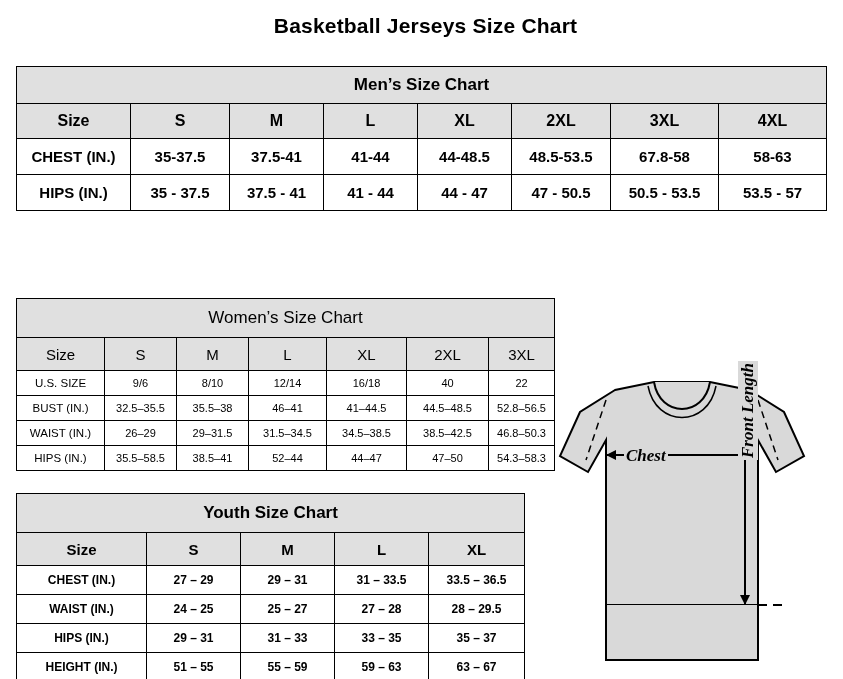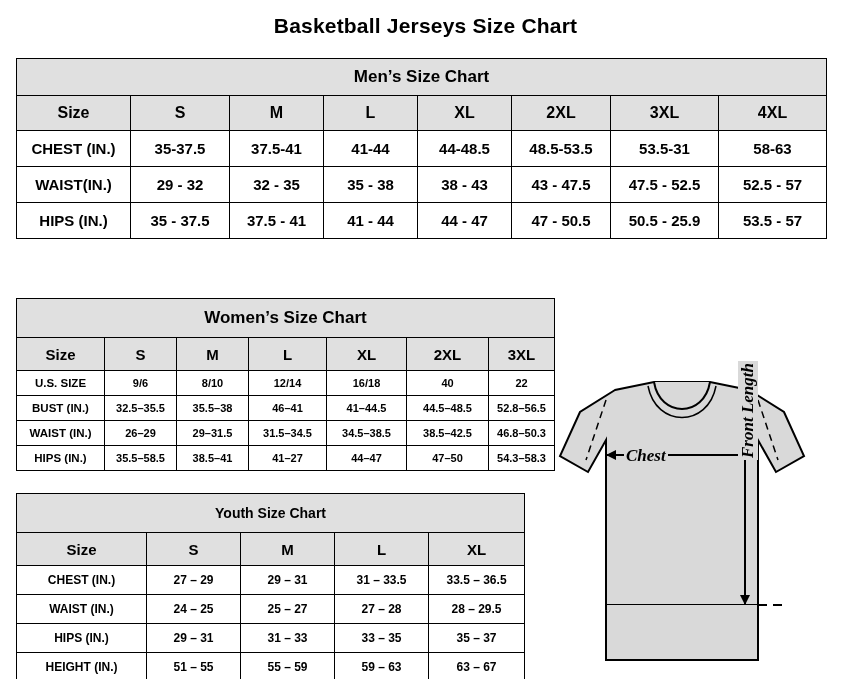--- a/index.html
+++ b/index.html
@@ -47,47 +47,47 @@
     font-weight: bold;
   }
 
   
   #mens-chart-wrap {
     position: absolute;
     left: 16px;
     top: 58px;
     width: 810px;
   }
-  #mens-chart-wrap table { width: 810px; }
+  #mens-chart-wrap table { width: 810px; margin-top: 8px; }
   #mens-chart-wrap .cap { font-size: 17px; height: 34px; }
   #mens-chart-wrap .hdr td { font-size: 16px; height: 32px; }
   #mens-chart-wrap td { font-size: 15px; height: 33px; font-weight: bold; }
 
   
   #womens-chart-wrap {
     position: absolute;
     left: 16px;
     top: 298px;
     width: 538px;
   }
   #womens-chart-wrap table { width: 538px; }
   #womens-chart-wrap .cap { font-size: 17px; height: 36px; }
   #womens-chart-wrap .hdr td { font-size: 15px; height: 30px; }
-  #womens-chart-wrap td { font-size: 11px; height: 22px; font-weight: bold; }
+  #womens-chart-wrap td { font-size: 11px; height: 22px; font-weight: normal; }
   #womens-chart-wrap td.rowlabel { font-size: 11.5px; }
 
   
   #youth-chart-wrap {
     position: absolute;
     left: 16px;
     top: 493px;
     width: 508px;
   }
   #youth-chart-wrap table { width: 508px; }
-  #youth-chart-wrap .cap { font-size: 14px; height: 36px; margin-left: 20px; }
+  #youth-chart-wrap .cap { font-size: 17px; height: 36px; margin-left: 20px; }
   #youth-chart-wrap .hdr td { font-size: 15px; height: 30px; }
   #youth-chart-wrap td { font-size: 12px; height: 26px; font-weight: bold; }
 
   
   #shirt-diagram {
     position: absolute;
     left: 540px;
     top: 360px;
     width: 295px;
     height: 325px;
@@ -146,41 +146,31 @@
         <td>3XL</td>
         <td>4XL</td>
       </tr>
       <tr>
         <td class="rowlabel">CHEST (IN.)</td>
         <td>35-37.5</td>
         <td>37.5-41</td>
         <td>41-44</td>
         <td>44-48.5</td>
         <td>48.5-53.5</td>
-        <td>53.5-31</td>
+        <td>67.8-58</td>
         <td>58-63</td>
-      </tr>
-      <tr>
-        <td class="rowlabel">WAIST(IN.)</td>
-        <td>29 - 32</td>
-        <td>32 - 35</td>
-        <td>35 - 38</td>
-        <td>38 - 43</td>
-        <td>43 - 47.5</td>
-        <td>47.5 - 52.5</td>
-        <td>52.5 - 57</td>
       </tr>
       <tr>
         <td class="rowlabel">HIPS (IN.)</td>
         <td>35 - 37.5</td>
         <td>37.5 - 41</td>
         <td>41 - 44</td>
         <td>44 - 47</td>
         <td>47 - 50.5</td>
-        <td>50.5 - 25.9</td>
+        <td>50.5 - 53.5</td>
         <td>53.5 - 57</td>
       </tr>
     </tbody>
   </table>
 </div>
 
 <div id="womens-chart-wrap">
   <table>
     <colgroup>
       <col style="width:88px">
@@ -228,21 +218,21 @@
         <td>29–31.5</td>
         <td>31.5–34.5</td>
         <td>34.5–38.5</td>
         <td>38.5–42.5</td>
         <td>46.8–50.3</td>
       </tr>
       <tr>
         <td class="rowlabel">HIPS  (IN.)</td>
         <td>35.5–58.5</td>
         <td>38.5–41</td>
-        <td>41–27</td>
+        <td>52–44</td>
         <td>44–47</td>
         <td>47–50</td>
         <td>54.3–58.3</td>
       </tr>
     </tbody>
   </table>
 </div>
 
 <div id="youth-chart-wrap">
   <table>

